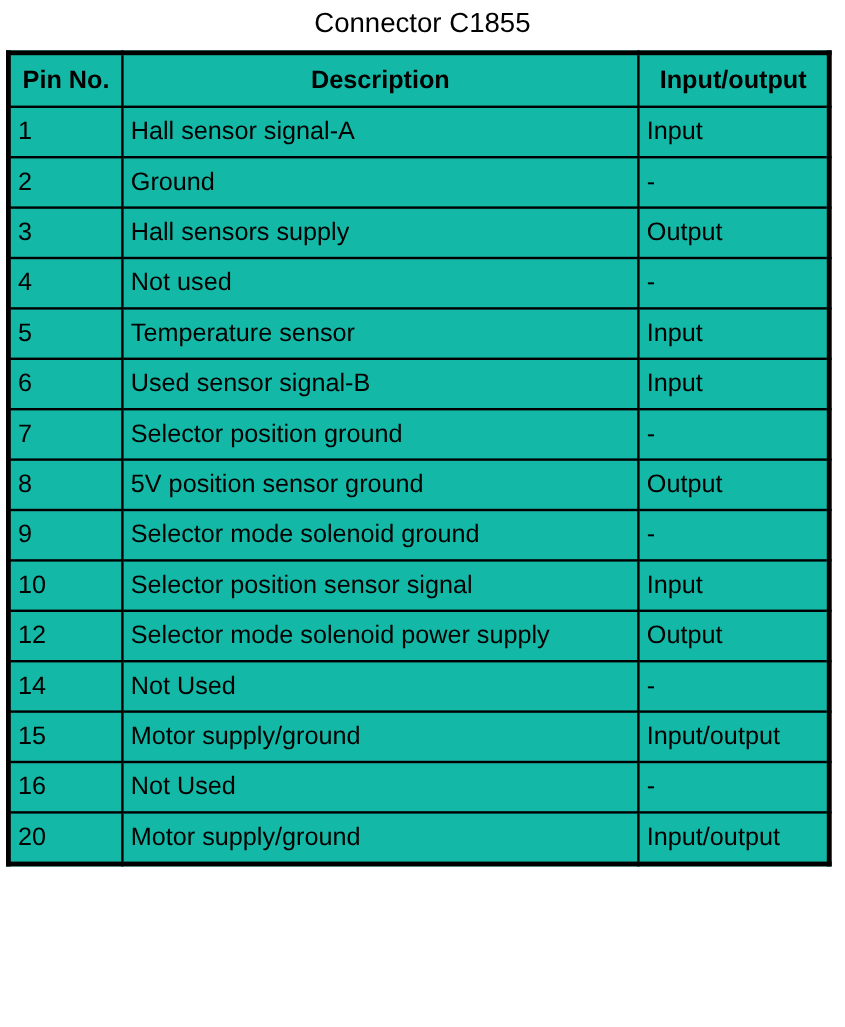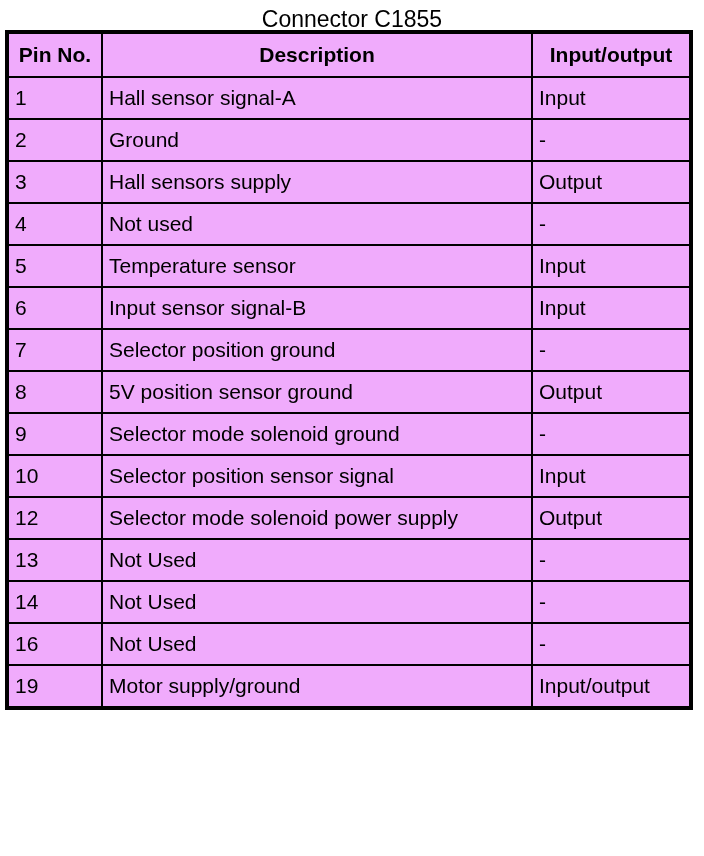--- a/index.html
+++ b/index.html
@@ -22,26 +22,26 @@
     top: 6px;
     left: 0;
     width: 704px;
     text-align: center;
     font-size: 23px;
     font-weight: 400;
     letter-spacing: 0px;
   }
   table.pin-table {
     position: absolute;
-    top: 30px;
+    top: 42px;
     left: 5px;
     width: 684px;
     border-collapse: collapse;
     table-layout: fixed;
-    background: #f0abfc;
+    background: #14b8a6;
   }
   table.pin-table, table.pin-table th, table.pin-table td {
     border: 2px solid #000000;
   }
   table.pin-table {
     border-width: 4px;
   }
   col.col-pin  { width: 95px; }
   col.col-desc { width: 430px; }
   col.col-io   { width: 159px; }
@@ -106,21 +106,21 @@
           <td>Not used</td>
           <td>-</td>
         </tr>
         <tr>
           <td>5</td>
           <td>Temperature sensor</td>
           <td>Input</td>
         </tr>
         <tr>
           <td>6</td>
-          <td>Input sensor signal-B</td>
+          <td>Used sensor signal-B</td>
           <td>Input</td>
         </tr>
         <tr>
           <td>7</td>
           <td>Selector position ground</td>
           <td>-</td>
         </tr>
         <tr>
           <td>8</td>
           <td>5V position sensor ground</td>
@@ -135,35 +135,35 @@
           <td>10</td>
           <td>Selector position sensor signal</td>
           <td>Input</td>
         </tr>
         <tr>
           <td>12</td>
           <td>Selector mode solenoid power supply</td>
           <td>Output</td>
         </tr>
         <tr>
-          <td>13</td>
+          <td>14</td>
           <td>Not Used</td>
           <td>-</td>
         </tr>
         <tr>
-          <td>14</td>
-          <td>Not Used</td>
-          <td>-</td>
+          <td>15</td>
+          <td>Motor supply/ground</td>
+          <td>Input/output</td>
         </tr>
         <tr>
           <td>16</td>
           <td>Not Used</td>
           <td>-</td>
         </tr>
         <tr>
-          <td>19</td>
+          <td>20</td>
           <td>Motor supply/ground</td>
           <td>Input/output</td>
         </tr>
       </tbody>
   </table>
 
 </div>
 
 </body></html>

